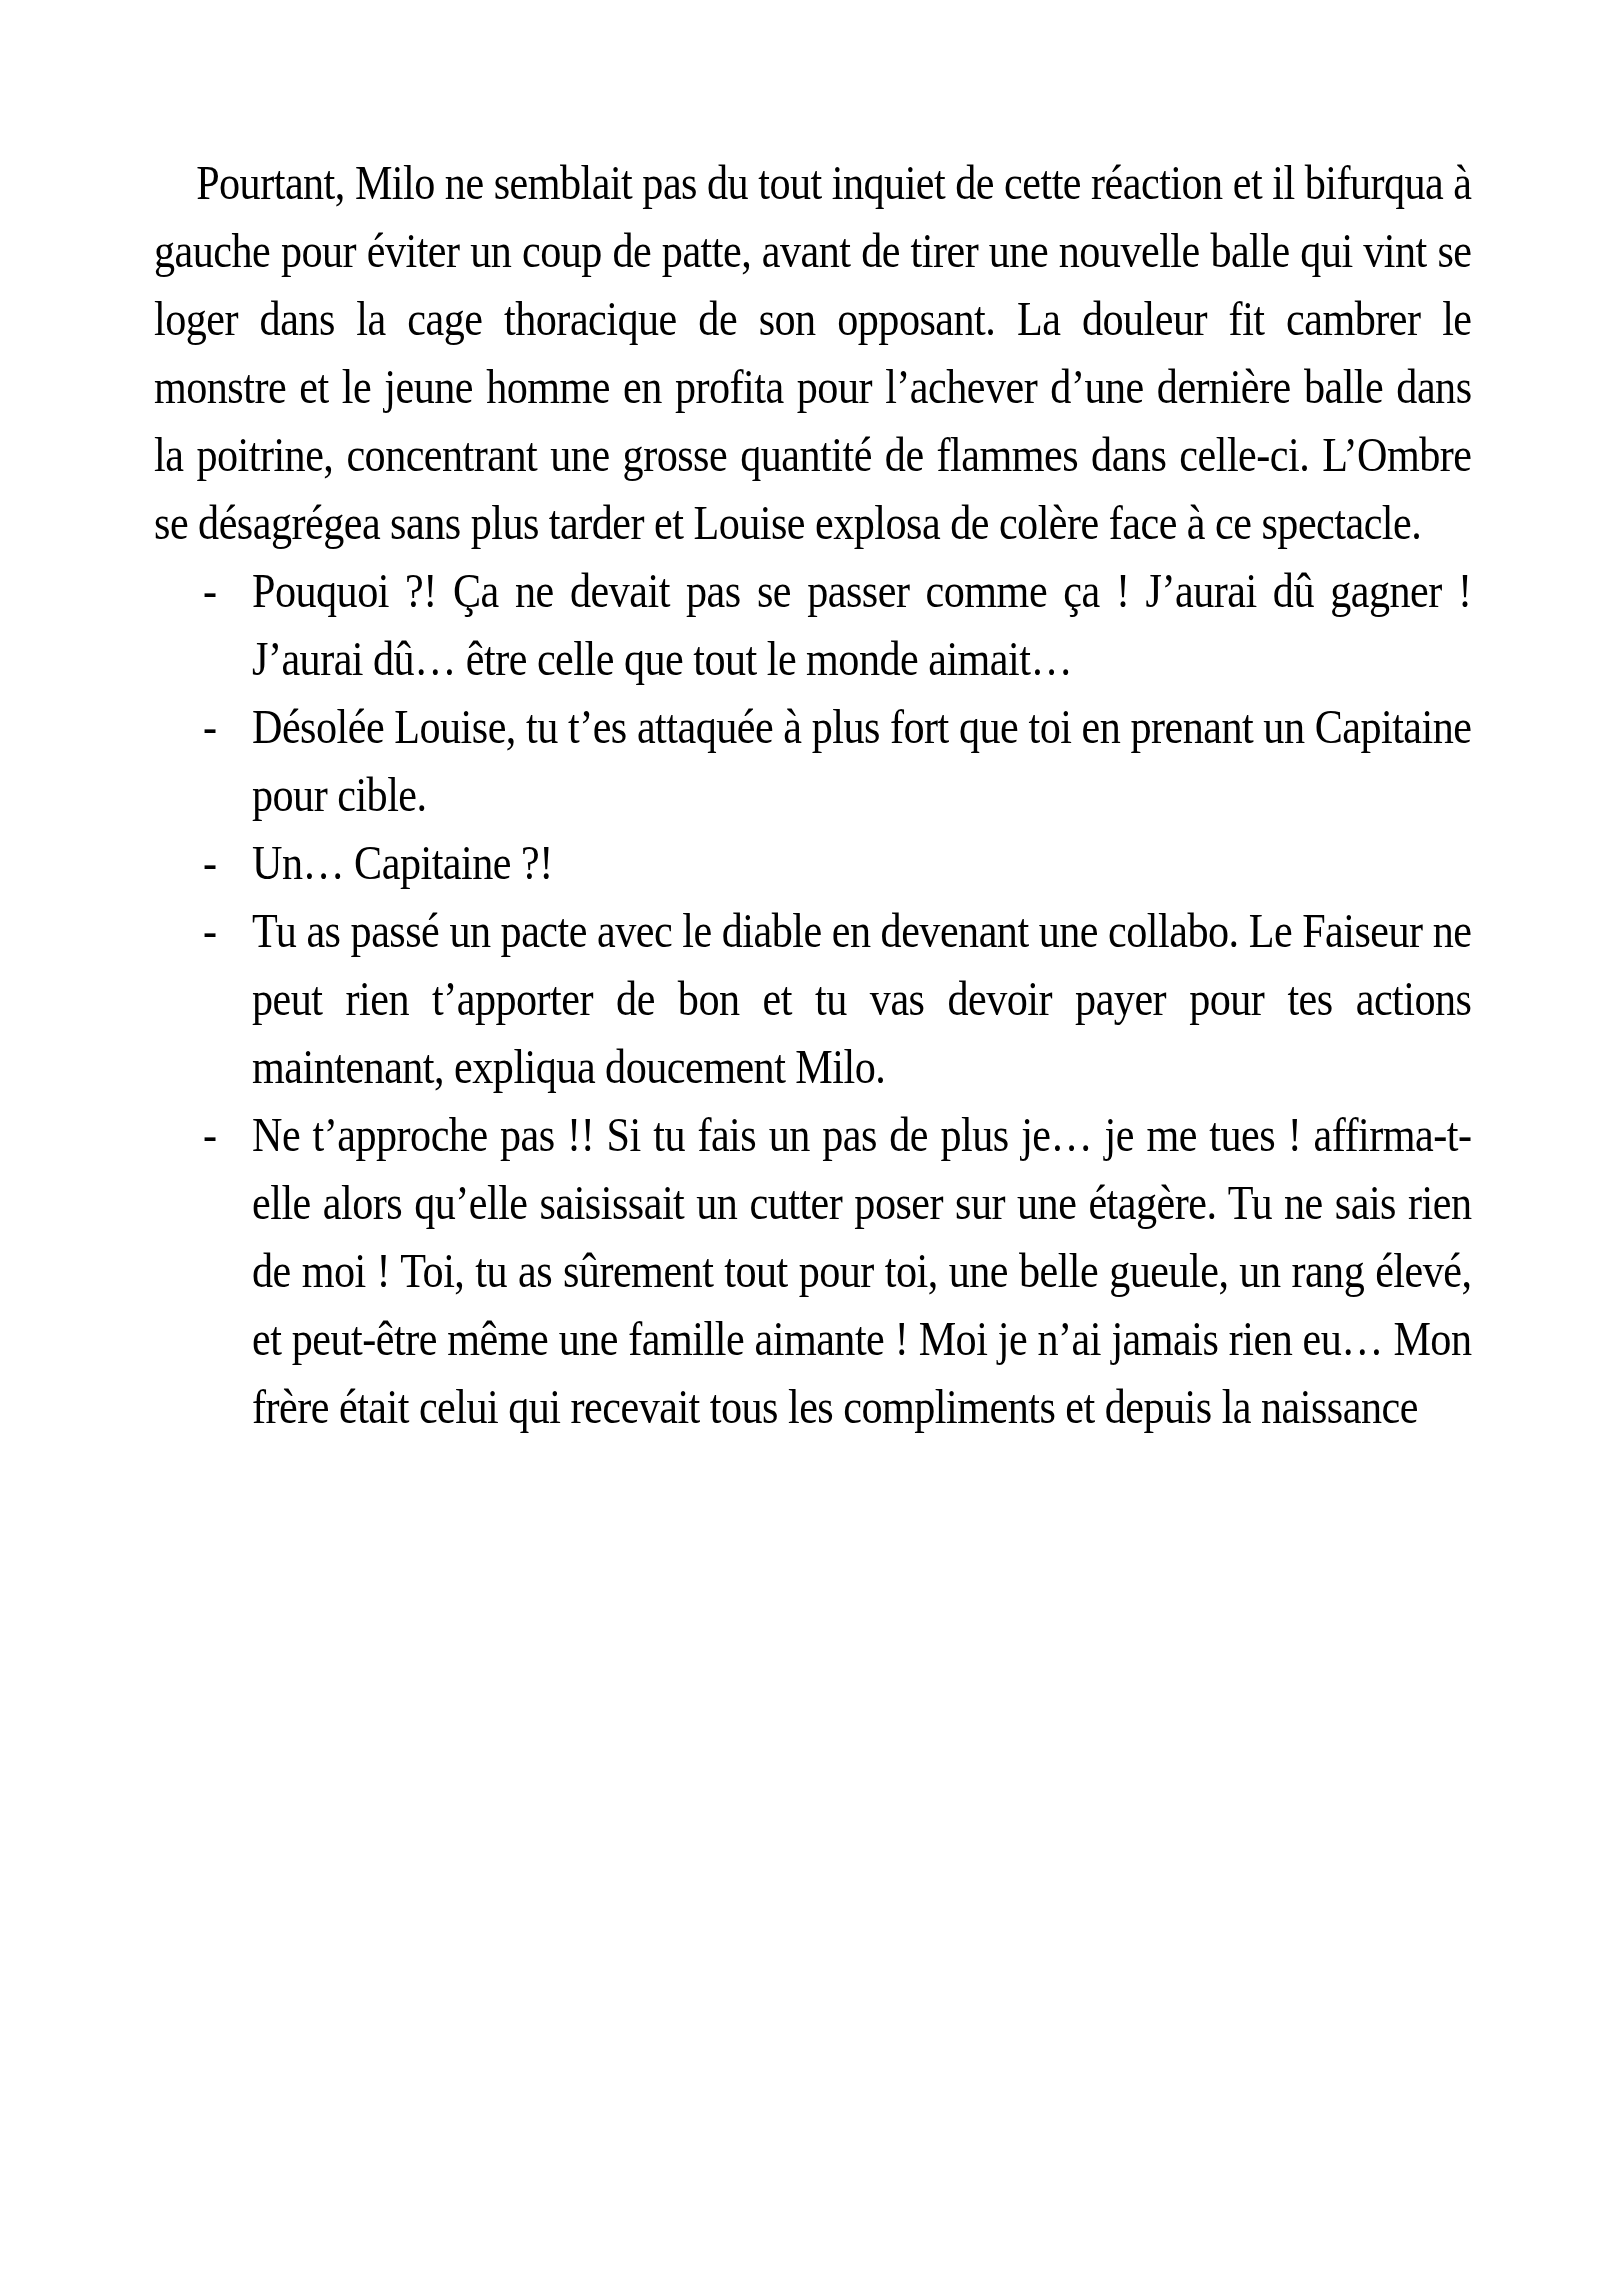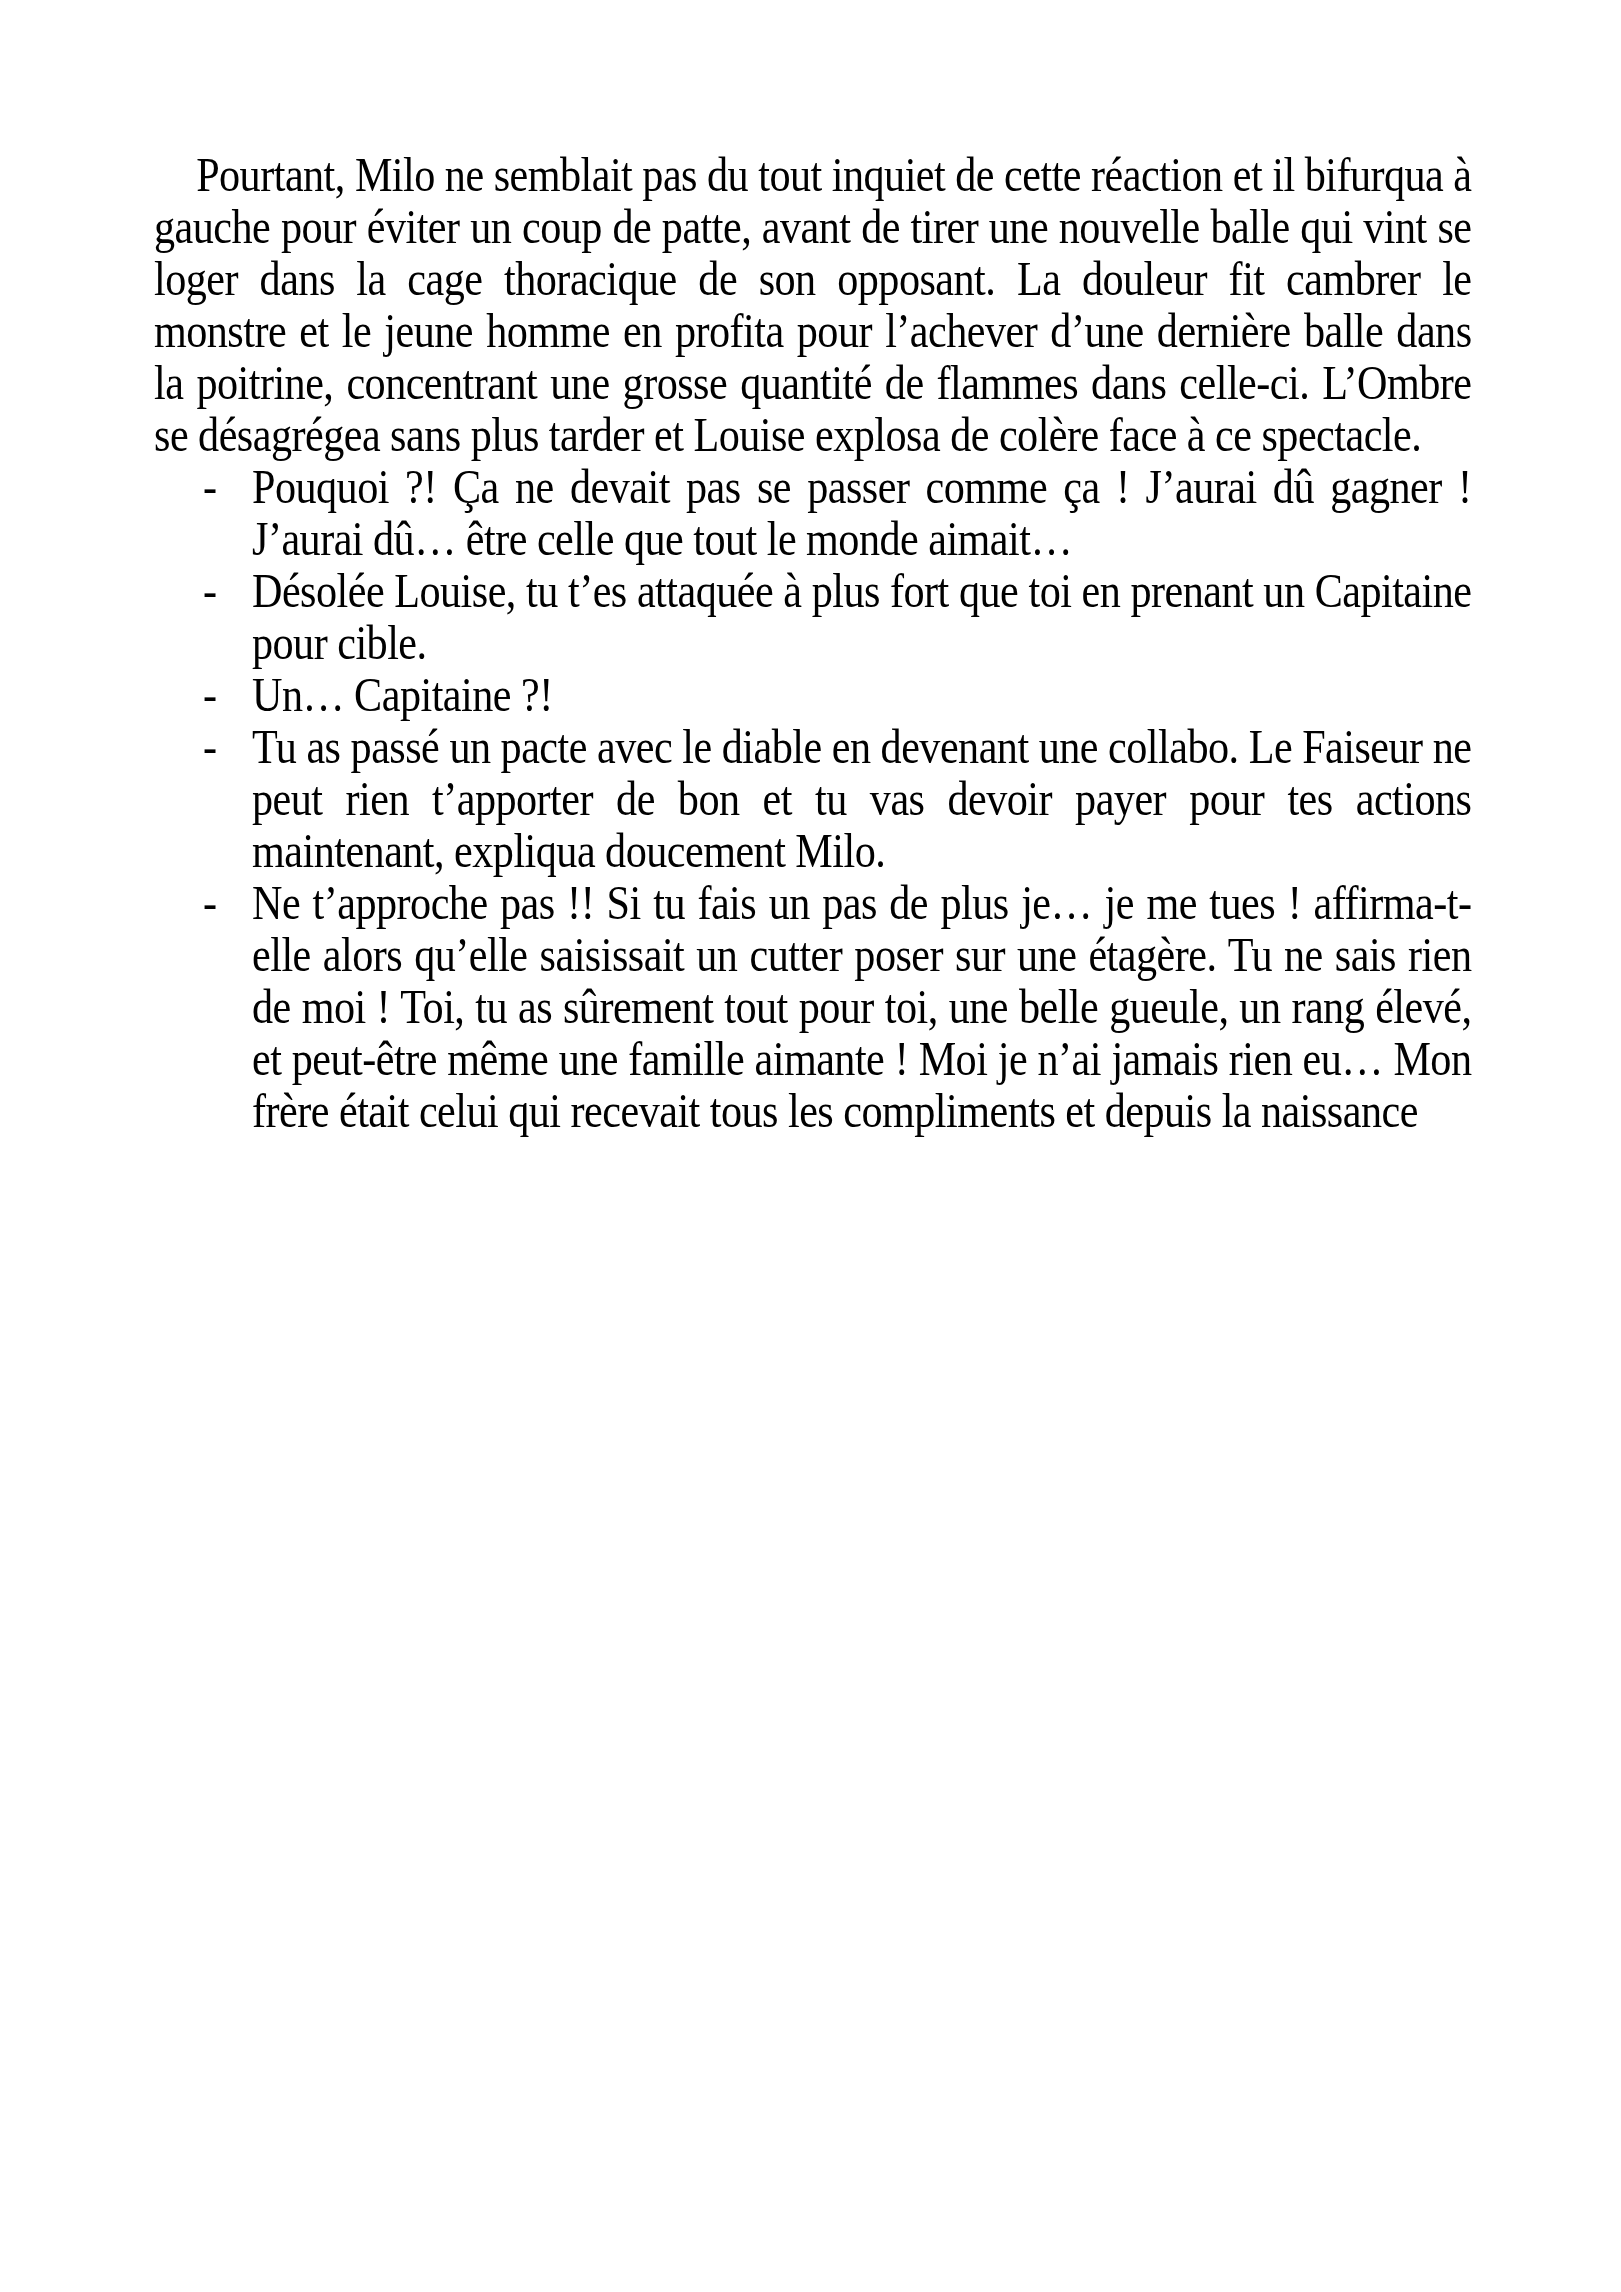--- a/index.html
+++ b/index.html
@@ -14,21 +14,21 @@
       overflow: hidden;
       color: #000000;
       font-family: "Liberation Serif", "DejaVu Serif", serif;
     }
     .page {
       position: absolute;
       left: 154px;
       top: 149px;
       width: 1317px;
       font-size: 49px;
-      line-height: 52px;
+      line-height: 68px;
       letter-spacing: -0.6px;
     }
     .para {
       margin: 0;
       text-align: justify;
       text-indent: 49px;
       transform: scaleX(0.86);
       transform-origin: left top;
       width: 1532px;
     }

